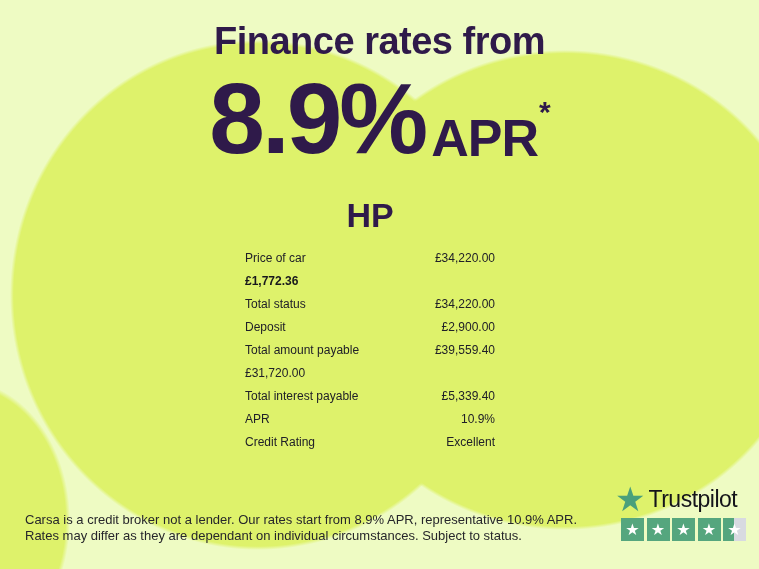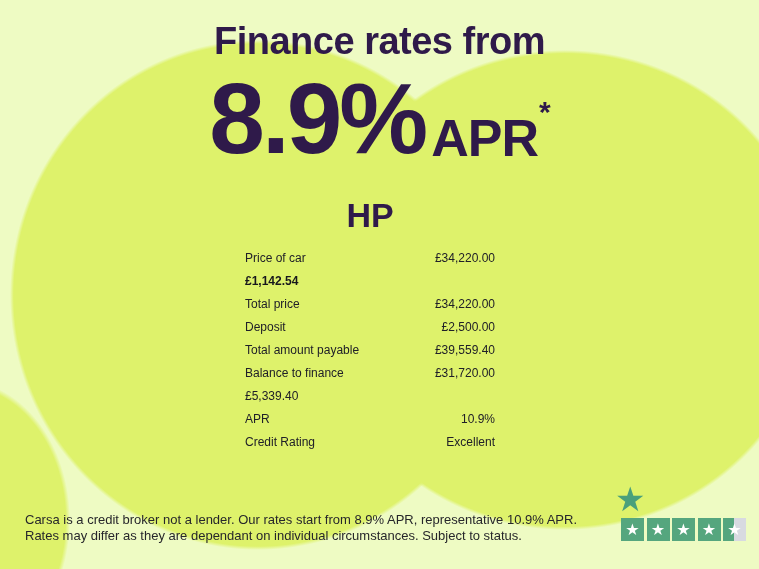--- a/index.html
+++ b/index.html
@@ -140,59 +140,60 @@
   </div>
 
   <div class="section-heading">HP</div>
 
   <div class="finance-table">
     <div class="finance-row">
       <span class="cell-label">Price of car</span>
       <span class="cell-value">£34,220.00</span>
     </div>
     <div class="finance-row bold">
-      <span class="cell-value">£1,142.54</span>
-    </div>
-    <div class="finance-row">
-      <span class="cell-label">Total price</span>
+      <span class="cell-value">£1,772.36</span>
+    </div>
+    <div class="finance-row">
+      <span class="cell-label">Total status</span>
       <span class="cell-value">£34,220.00</span>
     </div>
     <div class="finance-row">
       <span class="cell-label">Deposit</span>
-      <span class="cell-value">£2,500.00</span>
+      <span class="cell-value">£2,900.00</span>
     </div>
     <div class="finance-row">
       <span class="cell-label">Total amount payable</span>
       <span class="cell-value">£39,559.40</span>
     </div>
     <div class="finance-row">
-      <span class="cell-label">Balance to finance</span>
       <span class="cell-value">£31,720.00</span>
     </div>
     <div class="finance-row">
+      <span class="cell-label">Total interest payable</span>
       <span class="cell-value">£5,339.40</span>
     </div>
     <div class="finance-row">
       <span class="cell-label">APR</span>
       <span class="cell-value">10.9%</span>
     </div>
     <div class="finance-row">
       <span class="cell-label">Credit Rating</span>
       <span class="cell-value">Excellent</span>
     </div>
   </div>
 
   <div class="disclaimer">
     <div>Carsa is a credit broker not a lender. Our rates start from 8.9% APR, representative 10.9% APR.</div>
     <div>Rates may differ as they are dependant on individual circumstances. Subject to status.</div>
   </div>
 
   <div class="trustpilot">
     <div class="tp-logo-row">
       <span class="tp-logo-star">★</span>
+      <span class="tp-brand">Trustpilot</span>
     </div>
     <div class="tp-stars-row">
       <span class="tp-star-box">
           <span class="tp-star-glyph">★</span>
         </span>
       <span class="tp-star-box">
           <span class="tp-star-glyph">★</span>
         </span>
       <span class="tp-star-box">
           <span class="tp-star-glyph">★</span>

